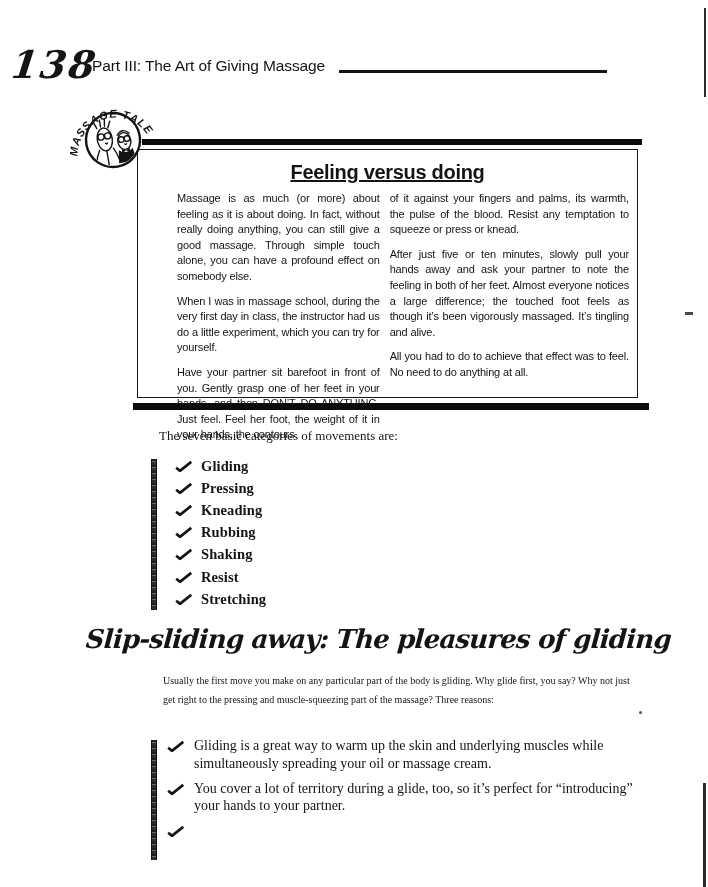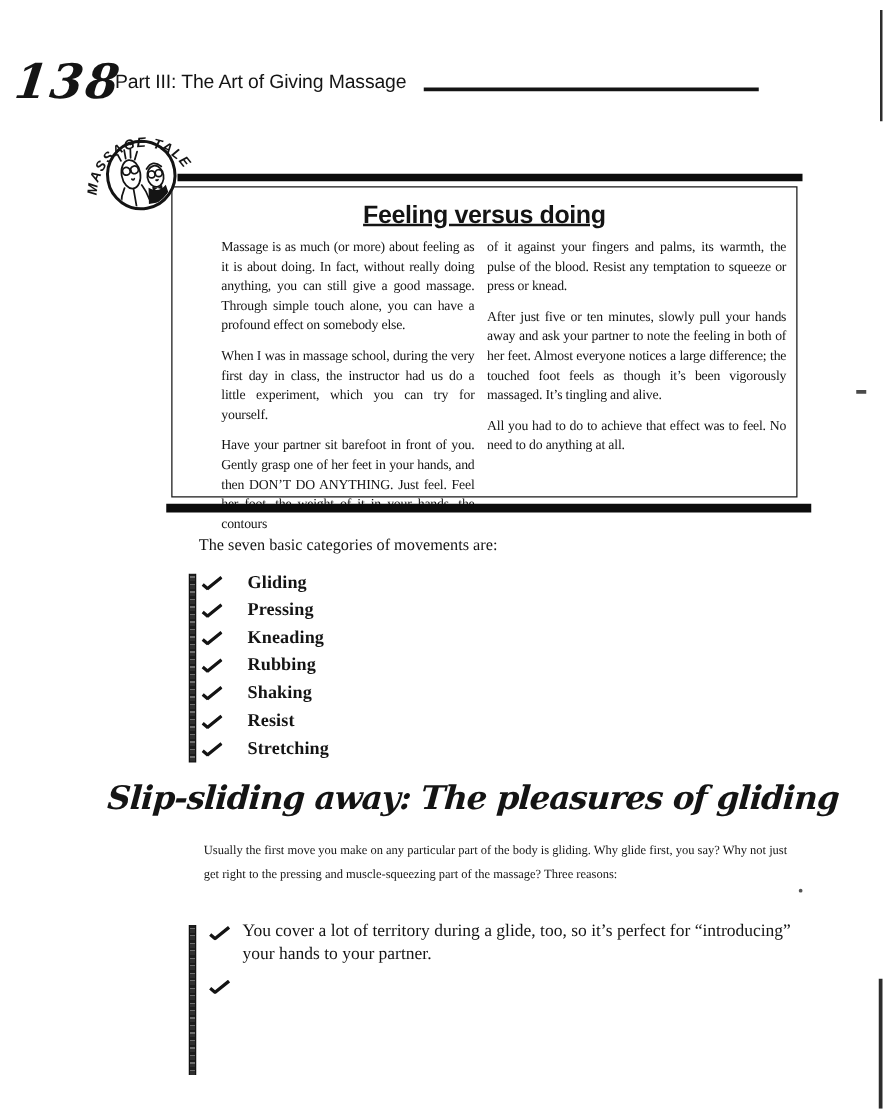--- a/index.html
+++ b/index.html
@@ -31,41 +31,41 @@
   }
   .bar-top{left:142px;top:139px;width:500px;height:6px;background:#0c0c0c}
   .bar-bottom{left:133px;top:403px;width:516px;height:6.5px;background:#0c0c0c}
   .sbox-title{
     text-align:center;margin-top:11px;
     font-family:"Liberation Sans",sans-serif;font-weight:700;
     font-size:20px;letter-spacing:-0.3px;text-decoration:underline;
   }
   .sbox-cols{display:flex;gap:10px;padding:7px 8px 0 39px}
   .scol{
-    font-family:Liberation Serif, serif;
+    font-family:Liberation Sans, sans-serif;
     font-size:11px;line-height:15.6px;letter-spacing:-0.15px;
     text-align:justify;
   }
   .scol.left{width:204px}
   .scol.right{width:241px}
   .scol p{margin:0 0 9px}
 
   .tale-icon{left:50px;top:84px;width:126px;height:120px;z-index:5}
 
   
   .lead-line{left:159px;top:428px;font-size:13px}
   .move-list{left:151px;top:455px}
   .accent-bar{
     position:absolute;left:0;width:6px;
     background:repeating-linear-gradient(180deg,#1d1d1d 0 2px,#6e6e6e 2px 3px,#2e2e2e 3px 6px);
     border-left:1px solid #111;border-right:1px solid #111;box-sizing:border-box;
   }
   .move-list .accent-bar{top:4px;height:151px}
   .move-item{
-    display:flex;align-items:center;gap:20px;height:22.2px;padding-left:10px;
+    display:flex;align-items:center;gap:9px;height:22.2px;padding-left:24px;
     font-weight:700;font-size:14.5px;letter-spacing:0.1px;
   }
   .check{flex:0 0 auto;display:inline-block}
 
   
   .section-heading{
     left:86px;top:624px;
     font-family:"DejaVu Serif",serif;font-style:italic;font-weight:700;
     font-size:26px;letter-spacing:-0.8px;transform:skewX(-4deg);white-space:nowrap;
   }
@@ -190,20 +190,26 @@
 
 <div class="abs section-heading">Slip-sliding away: The pleasures of gliding</div>
 <div class="abs section-para">Usually the first move you make on any particular part of the body is gliding. Why glide first, you say? Why not just get right to the pressing and muscle-squeezing part of the massage? Three reasons:</div>
 
 <div class="abs bullet-list">
   <div class="accent-bar"></div>
   <div class="bullet-item">
     <svg class="check" width="17" height="13" viewBox="0 0 22 16">
         <path d="M1.5 9.5 L7 14 M6 14 L21 2" stroke="#141414" stroke-width="3.4" fill="none"></path>
       </svg>
+    <div class="bullet-text">Gliding is a great way to warm up the skin and underlying muscles while simultaneously spreading your oil or massage cream.</div>
+  </div>
+  <div class="bullet-item">
+    <svg class="check" width="17" height="13" viewBox="0 0 22 16">
+        <path d="M1.5 9.5 L7 14 M6 14 L21 2" stroke="#141414" stroke-width="3.4" fill="none"></path>
+      </svg>
     <div class="bullet-text">You cover a lot of territory during a glide, too, so it’s perfect for “introducing” your hands to your partner.</div>
   </div>
   <div class="bullet-item">
     <svg class="check" width="17" height="13" viewBox="0 0 22 16">
         <path d="M1.5 9.5 L7 14 M6 14 L21 2" stroke="#141414" stroke-width="3.4" fill="none"></path>
       </svg>
   </div>
 </div>
 
 <div class="abs edge-line-top"></div>

